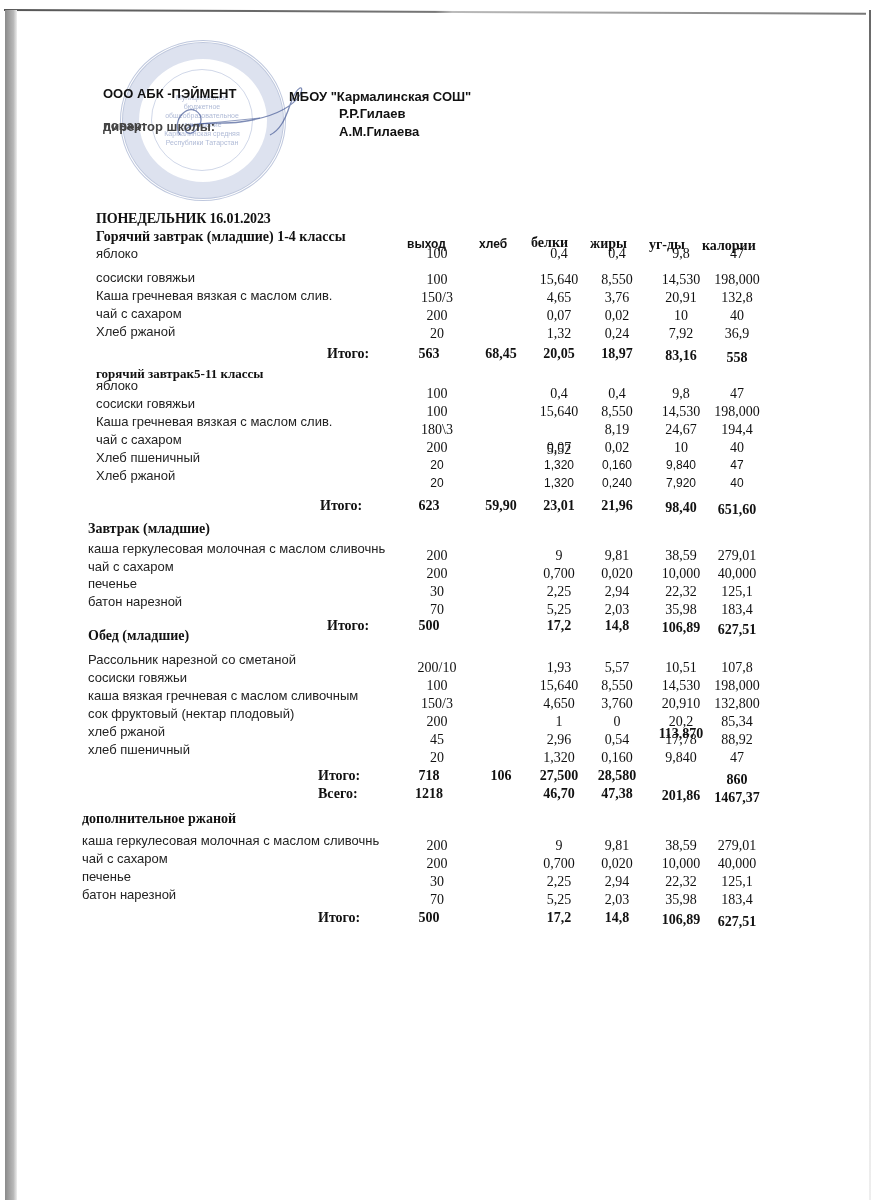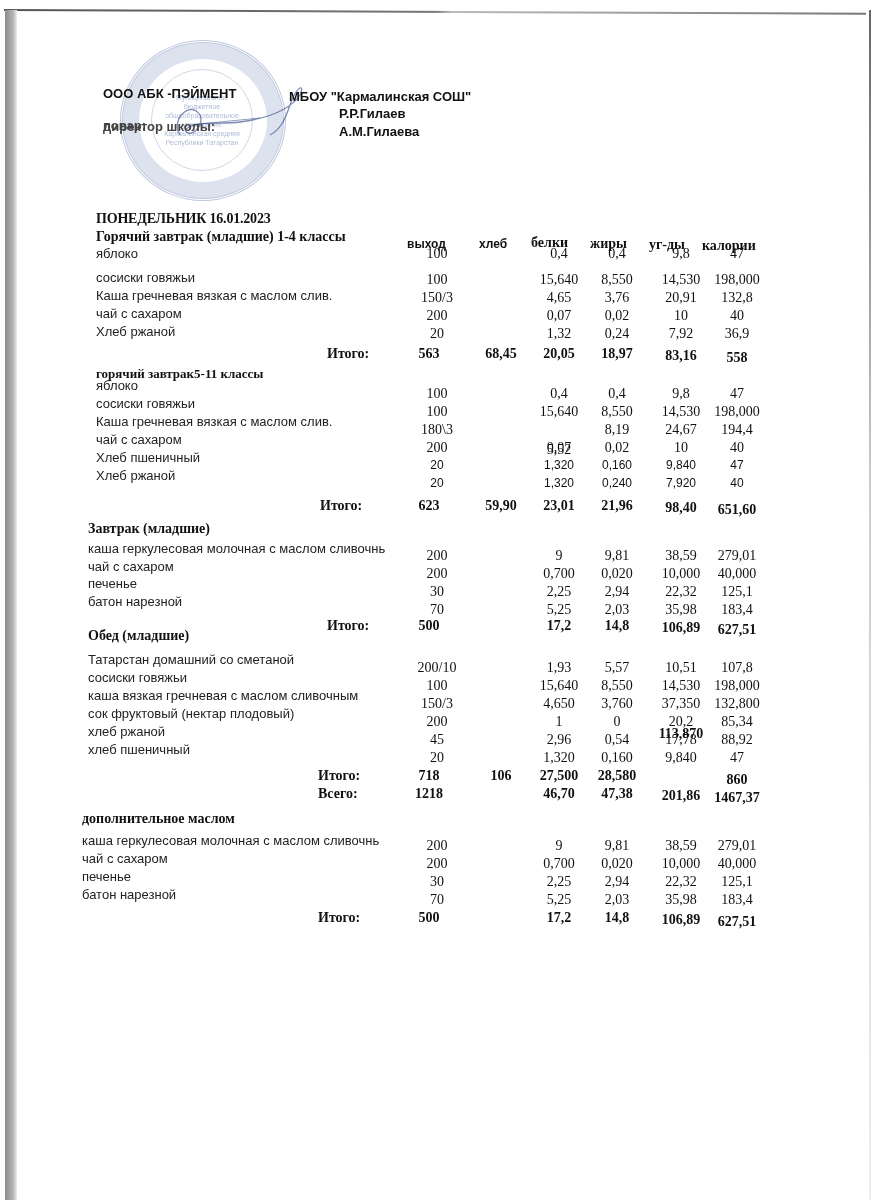--- a/index.html
+++ b/index.html
@@ -258,21 +258,21 @@
       <div class="cell bold" style="left:327px; top:618px;">Итого:</div>
       <div class="cell num bold" style="left:394px; top:618px;">500</div>
       <div class="cell num bold" style="left:466px; top:618px;"></div>
       <div class="cell num bold" style="left:524px; top:618px;">17,2</div>
       <div class="cell num bold" style="left:582px; top:618px;">14,8</div>
       <div class="cell num bold" style="left:646px; top:620px;">106,89</div>
       <div class="cell num bold" style="left:702px; top:622px;">627,51</div>
     </div>
     <div class="sec-title" style="left:88px; top:628px; font-size:14px;">Обед (младшие)</div>
     <div class="row" style="top:0;">
-      <div class="cell name" style="left:88px; top:652px;">Татарстан домашний со сметаной</div>
+      <div class="cell name" style="left:88px; top:652px;">Рассольник нарезной со сметаной</div>
       <div class="cell num" style="left:402px; top:660px;">200/10</div>
       <div class="cell num" style="left:466px; top:660px;"></div>
       <div class="cell num" style="left:524px; top:660px;">1,93</div>
       <div class="cell num" style="left:582px; top:660px;">5,57</div>
       <div class="cell num" style="left:646px; top:660px;">10,51</div>
       <div class="cell num" style="left:702px; top:660px;">107,8</div>
     </div>
     <div class="row" style="top:0;">
       <div class="cell name" style="left:88px; top:670px;">сосиски говяжьи</div>
       <div class="cell num" style="left:402px; top:678px;">100</div>
@@ -281,21 +281,21 @@
       <div class="cell num" style="left:582px; top:678px;">8,550</div>
       <div class="cell num" style="left:646px; top:678px;">14,530</div>
       <div class="cell num" style="left:702px; top:678px;">198,000</div>
     </div>
     <div class="row" style="top:0;">
       <div class="cell name" style="left:88px; top:688px;">каша вязкая гречневая с маслом сливочным</div>
       <div class="cell num" style="left:402px; top:696px;">150/3</div>
       <div class="cell num" style="left:466px; top:696px;"></div>
       <div class="cell num" style="left:524px; top:696px;">4,650</div>
       <div class="cell num" style="left:582px; top:696px;">3,760</div>
-      <div class="cell num" style="left:646px; top:696px;">37,350</div>
+      <div class="cell num" style="left:646px; top:696px;">20,910</div>
       <div class="cell num" style="left:702px; top:696px;">132,800</div>
     </div>
     <div class="row" style="top:0;">
       <div class="cell name" style="left:88px; top:706px;">сок фруктовый (нектар плодовый)</div>
       <div class="cell num" style="left:402px; top:714px;">200</div>
       <div class="cell num" style="left:466px; top:714px;"></div>
       <div class="cell num" style="left:524px; top:714px;">1</div>
       <div class="cell num" style="left:582px; top:714px;">0</div>
       <div class="cell num" style="left:646px; top:714px;">20,2</div>
       <div class="cell num" style="left:702px; top:714px;">85,34</div>
@@ -329,21 +329,21 @@
     </div>
     <div class="row" style="top:0;">
       <div class="cell bold" style="left:318px; top:786px;">Всего:</div>
       <div class="cell num bold" style="left:394px; top:786px;">1218</div>
       <div class="cell num bold" style="left:466px; top:786px;"></div>
       <div class="cell num bold" style="left:524px; top:786px;">46,70</div>
       <div class="cell num bold" style="left:582px; top:786px;">47,38</div>
       <div class="cell num bold" style="left:646px; top:788px;">201,86</div>
       <div class="cell num bold" style="left:702px; top:790px;">1467,37</div>
     </div>
-    <div class="sec-title" style="left:82px; top:811px; font-size:14px;">дополнительное маслом</div>
+    <div class="sec-title" style="left:82px; top:811px; font-size:14px;">дополнительное ржаной</div>
     <div class="row" style="top:0;">
       <div class="cell name" style="left:82px; top:833px;">каша геркулесовая молочная с маслом сливочнь</div>
       <div class="cell num" style="left:402px; top:838px;">200</div>
       <div class="cell num" style="left:466px; top:838px;"></div>
       <div class="cell num" style="left:524px; top:838px;">9</div>
       <div class="cell num" style="left:582px; top:838px;">9,81</div>
       <div class="cell num" style="left:646px; top:838px;">38,59</div>
       <div class="cell num" style="left:702px; top:838px;">279,01</div>
     </div>
     <div class="row" style="top:0;">

